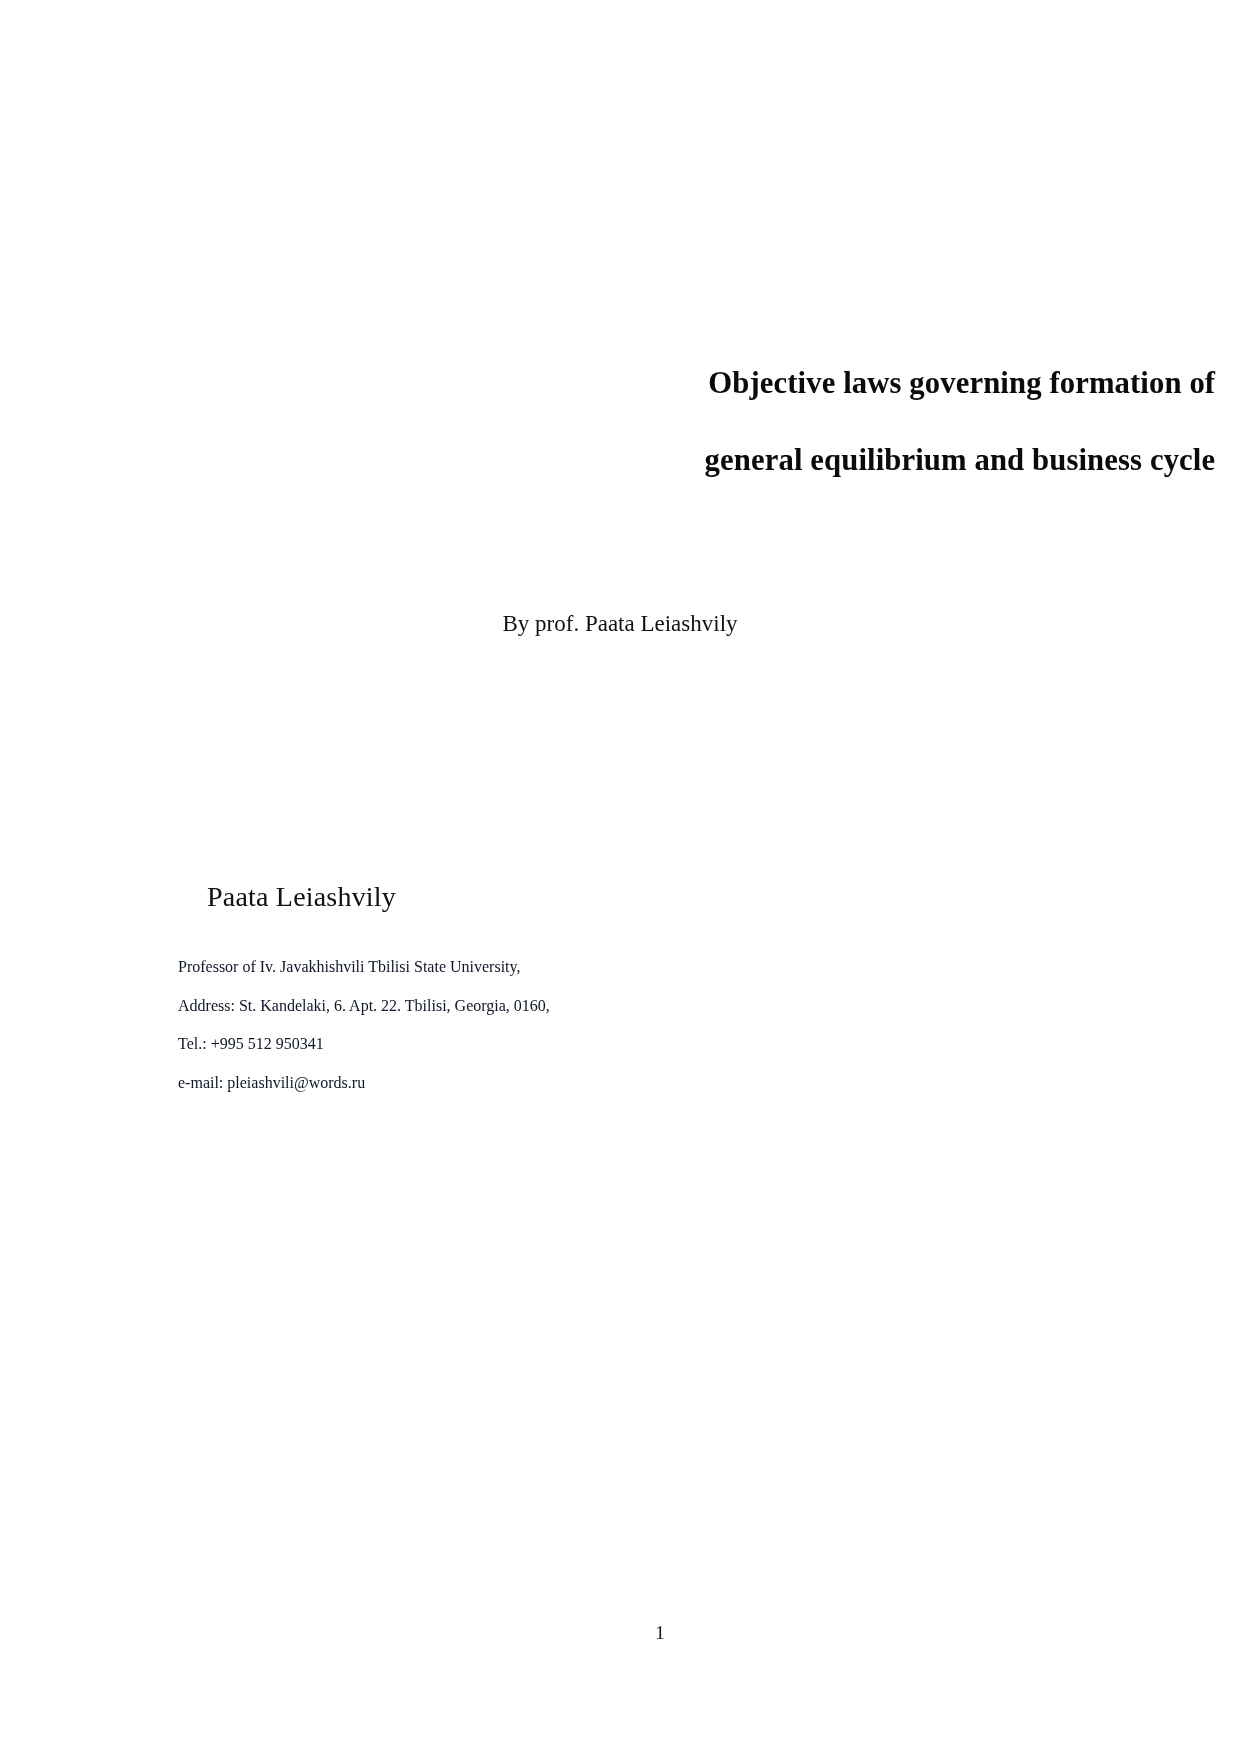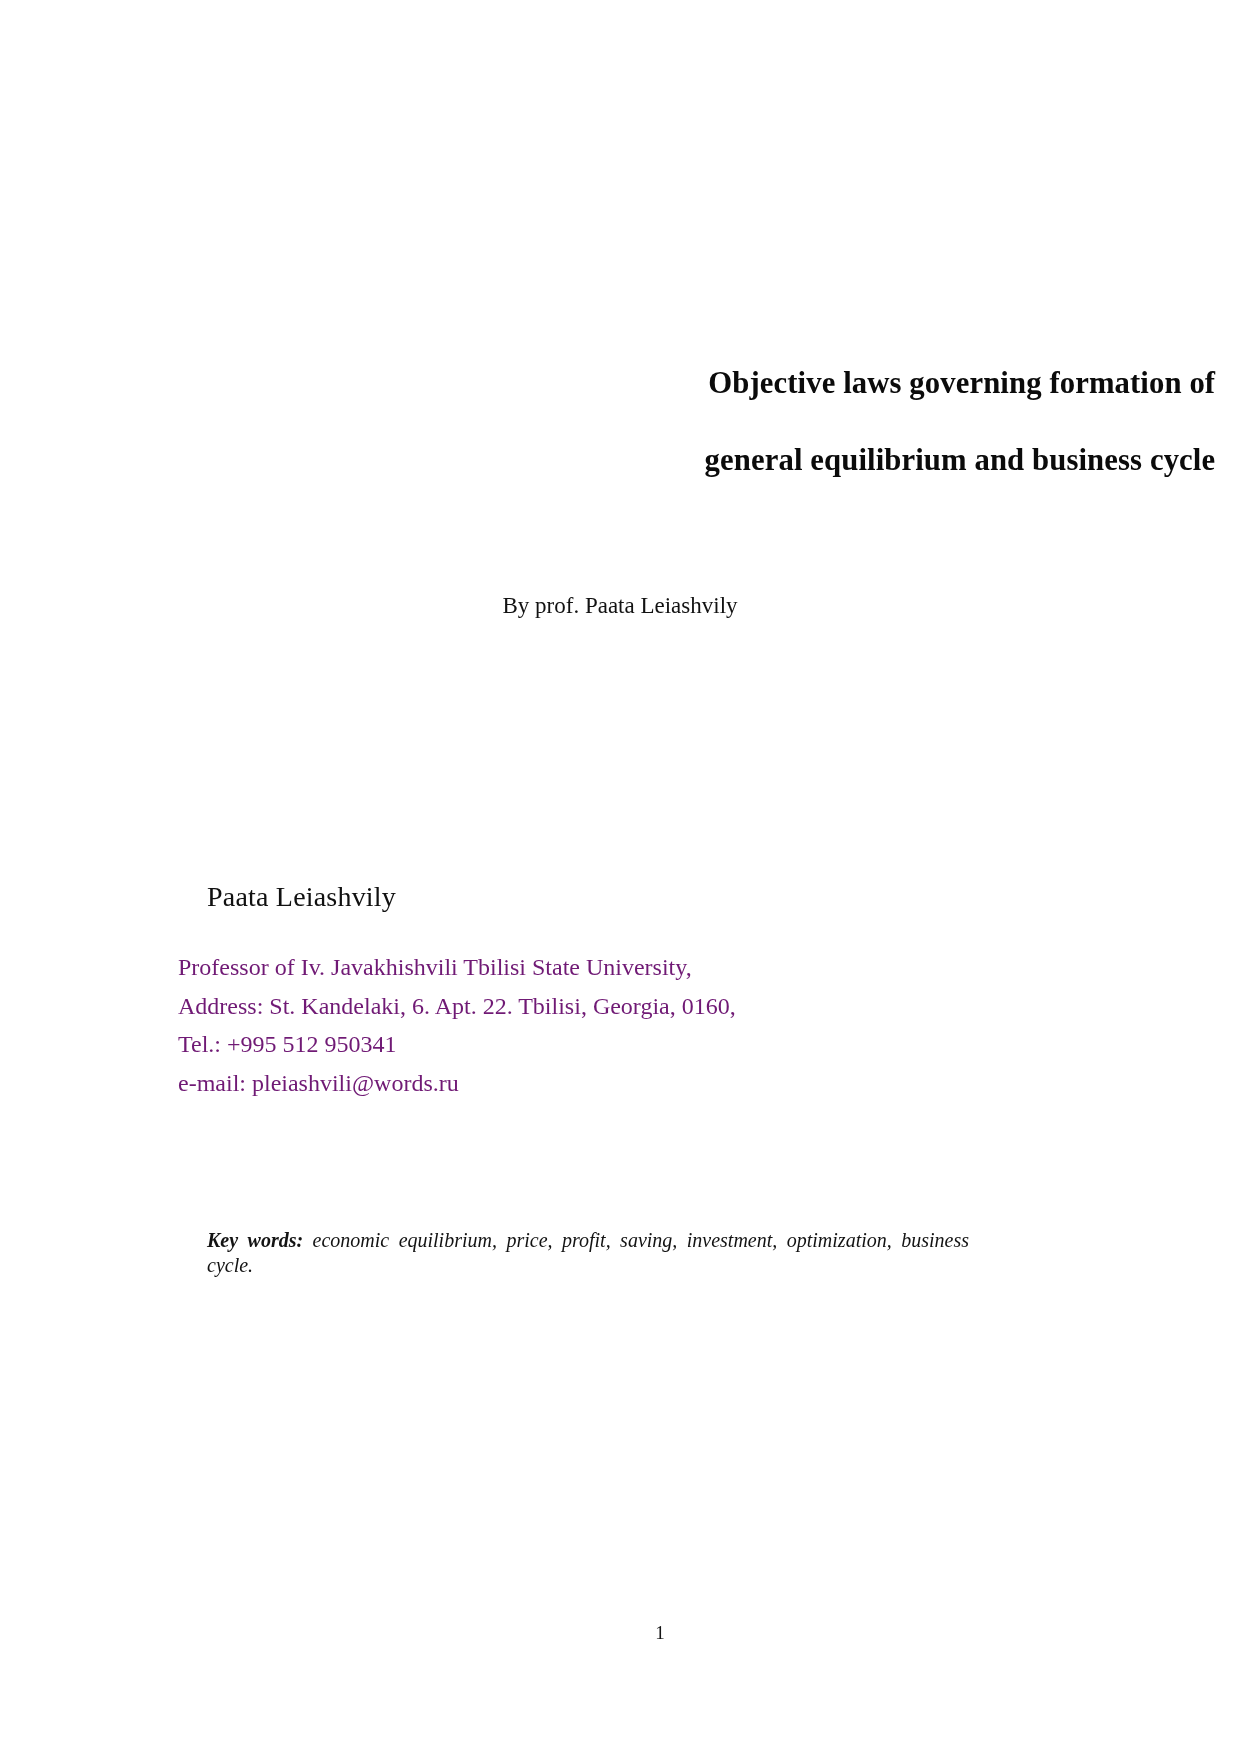--- a/index.html
+++ b/index.html
@@ -40,21 +40,21 @@
     transform-origin: center center;
   }
   .title-line + .title-line {
     margin-top: 45px;
   }
 
   
   .byline {
     position: absolute;
     left: 0;
-    top: 592px;
+    top: 610px;
     width: 1240px;
     text-align: center;
     font-size: 23px;
     line-height: 1.2;
     color: #121212;
   }
 
   
   .author-name {
     position: absolute;
@@ -69,23 +69,23 @@
   }
 
   
   .affiliation {
     position: absolute;
     left: 178px;
     top: 948px;
     width: 800px;
   }
   .affiliation .line {
-    font-size: 24px;
+    font-size: 16px;
     line-height: 38.5px;
-    color: #701a75;
+    color: #0f172a;
     white-space: nowrap;
   }
 
   
   .keywords {
     position: absolute;
     left: 207px;
     top: 1228px;
     width: 762px;
     font-size: 20px;
@@ -131,21 +131,18 @@
 
   <div class="author-name">Paata Leiashvily</div>
 
   <div class="affiliation">
     <div class="line">Professor of Iv. Javakhishvili Tbilisi State University,</div>
     <div class="line">Address: St. Kandelaki, 6. Apt. 22. Tbilisi, Georgia, 0160,</div>
     <div class="line">Tel.: +995 512 950341</div>
     <div class="line">e-mail: pleiashvili@words.ru</div>
   </div>
 
-  <div class="keywords">
-    <span class="kw-label">Key words:</span><span class="kw-list"> economic equilibrium, price, profit, saving, investment, optimization, business cycle.</span>
-  </div>
 
   <div class="page-number">
     <span class="num">1</span>
   </div>
 
 </div>
 
 </body></html>

